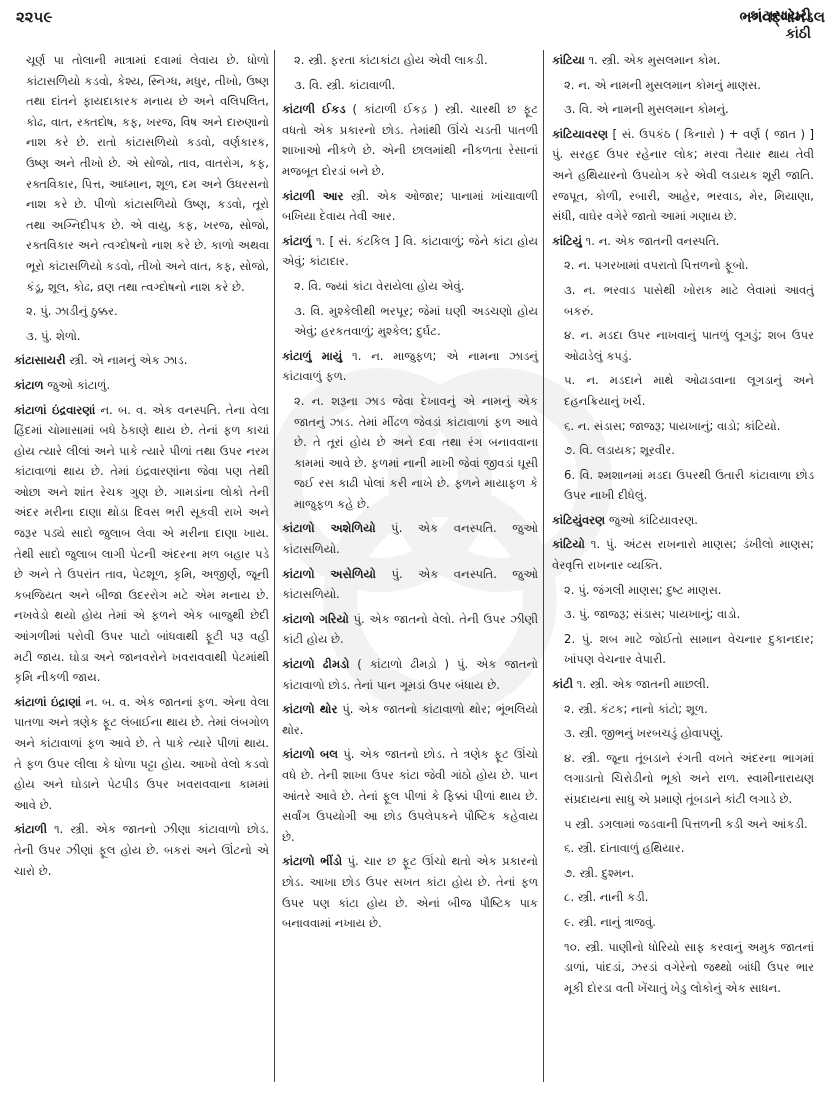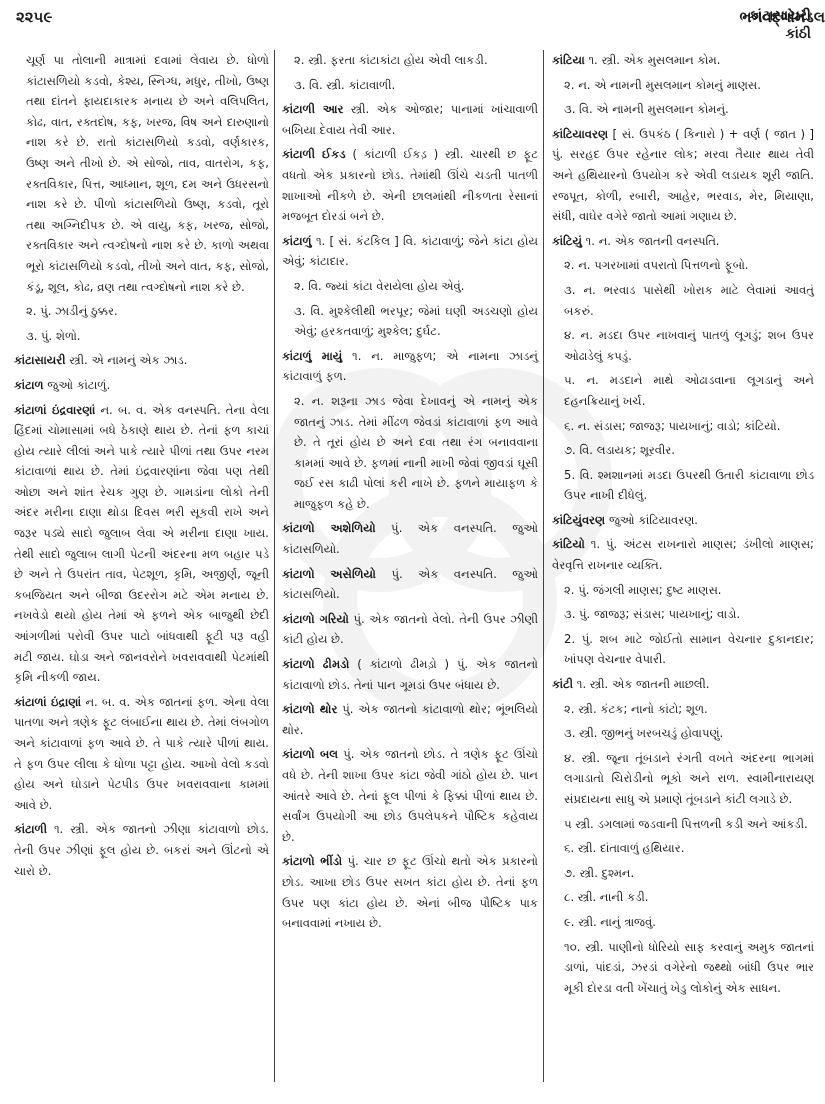--- a/index.html
+++ b/index.html
@@ -54,22 +54,22 @@
       <div class="sub">૩. પું. શેળો.</div>
       <div class="entry"><span class="hw">કાંટાસાયરી</span> <span class="body">સ્ત્રી. એ નામનું એક ઝાડ.</span></div>
       <div class="entry"><span class="hw">કાંટાળ</span> <span class="body">જુઓ કાંટાળું.</span></div>
       <div class="entry"><span class="hw">કાંટાળાં ઇંદ્રવારણાં</span> <span class="body">ન. બ. વ. એક વનસ્પતિ. તેના વેલા હિંદમાં ચોમાસામાં બધે ઠેકાણે થાય છે. તેનાં ફળ કાચાં હોય ત્યારે લીલાં અને પાકે ત્યારે પીળાં તથા ઉપર નરમ કાંટાવાળાં થાય છે. તેમાં ઇંદ્રવારણાંના જેવા પણ તેથી ઓછા અને શાંત રેચક ગુણ છે. ગામડાંના લોકો તેની અંદર મરીના દાણા થોડા દિવસ ભરી સૂકવી રાખે અને જરૂર પડ્યે સાદો જુલાબ લેવા એ મરીના દાણા ખાય. તેથી સાદો જુલાબ લાગી પેટની અંદરના મળ બહાર પડે છે અને તે ઉપરાંત તાવ, પેટશૂળ, કૃમિ, અજીર્ણ, જૂની કબજિયત અને બીજા ઉદરરોગ મટે એમ મનાય છે. નખવેડો થયો હોય તેમાં એ ફળને એક બાજુથી છેદી આંગળીમાં પરોવી ઉપર પાટો બાંધવાથી ફૂટી પરૂ વહી મટી જાય. ઘોડા અને જાનવરોને ખવરાવવાથી પેટમાંથી કૃમિ નીકળી જાય.</span></div>
       <div class="entry"><span class="hw">કાંટાળાં ઇંદ્રાણાં</span> <span class="body">ન. બ. વ. એક જાતનાં ફળ. એના વેલા પાતળા અને ત્રણેક ફૂટ લંબાઈના થાય છે. તેમાં લંબગોળ અને કાંટાવાળાં ફળ આવે છે. તે પાકે ત્યારે પીળાં થાય. તે ફળ ઉપર લીલા કે ધોળા પટ્ટા હોય. આખો વેલો કડવો હોય અને ઘોડાને પેટપીડ ઉપર ખવરાવવાના કામમાં આવે છે.</span></div>
       <div class="entry"><span class="hw">કાંટાળી</span> <span class="body">૧. સ્ત્રી. એક જાતનો ઝીણા કાંટાવાળો છોડ. તેની ઉપર ઝીણાં ફૂલ હોય છે. બકરાં અને ઊંટનો એ ચારો છે.</span></div>
     </div>
   <div class="col col2">
       <div class="sub">૨. સ્ત્રી. ફરતા કાંટાકાંટા હોય એવી લાકડી.</div>
       <div class="sub">૩. વિ. સ્ત્રી. કાંટાવાળી.</div>
+      <div class="entry"><span class="hw">કાંટાળી ઈકડ</span> <span class="body">( કાંટાળી ઈકડ઼ ) સ્ત્રી. ચારથી છ ફૂટ વધતો એક પ્રકારનો છોડ. તેમાંથી ઊંચે ચડતી પાતળી શાખાઓ નીકળે છે. એની છાલમાંથી નીકળતા રેસાનાં મજબૂત દોરડાં બને છે.</span></div>
       <div class="entry"><span class="hw">કાંટાળી આર</span> <span class="body">સ્ત્રી. એક ઓજાર; પાનામાં ખાંચાવાળી બખિયા દેવાય તેવી આર.</span></div>
-      <div class="entry"><span class="hw">કાંટાળી ઈકડ</span> <span class="body">( કાંટાળી ઈકડ઼ ) સ્ત્રી. ચારથી છ ફૂટ વધતો એક પ્રકારનો છોડ. તેમાંથી ઊંચે ચડતી પાતળી શાખાઓ નીકળે છે. એની છાલમાંથી નીકળતા રેસાનાં મજબૂત દોરડાં બને છે.</span></div>
       <div class="entry"><span class="hw">કાંટાળું</span> <span class="body">૧. [ સં. કંટકિલ ] વિ. કાંટાવાળું; જેને કાંટા હોય એવું; કાંટાદાર.</span></div>
       <div class="sub">૨. વિ. જ્યાં કાંટા વેરાયેલા હોય એવું.</div>
       <div class="sub">૩. વિ. મુશ્કેલીથી ભરપૂર; જેમાં ઘણી અડચણો હોય એવું; હરકતવાળું; મુશ્કેલ; દુર્ઘટ.</div>
       <div class="entry"><span class="hw">કાંટાળું માયું</span> <span class="body">૧. ન. માજુફળ; એ નામના ઝાડનું કાંટાવાળું ફળ.</span></div>
       <div class="sub">૨. ન. શરૂના ઝાડ જેવા દેખાવનું એ નામનું એક જાતનું ઝાડ. તેમાં મીંઢળ જેવડાં કાંટાવાળાં ફળ આવે છે. તે તૂરાં હોય છે અને દવા તથા રંગ બનાવવાના કામમાં આવે છે. ફળમાં નાની માખી જેવાં જીવડાં ઘૂસી જઈ રસ કાઢી પોલાં કરી નાખે છે. ફળને માયાફળ કે માજુફળ કહે છે.</div>
       <div class="entry"><span class="hw">કાંટાળો અશેળિયો</span> <span class="body">પું. એક વનસ્પતિ. જુઓ કાંટાસળિયો.</span></div>
       <div class="entry"><span class="hw">કાંટાળો અસેળિયો</span> <span class="body">પું. એક વનસ્પતિ. જુઓ કાંટાસળિયો.</span></div>
       <div class="entry"><span class="hw">કાંટાળો ગરિયો</span> <span class="body">પું. એક જાતનો વેલો. તેની ઉપર ઝીણી કાંટી હોય છે.</span></div>
       <div class="entry"><span class="hw">કાંટાળો ઢીમડો</span> <span class="body">( કાંટાળો ઢીમડ઼ો ) પું. એક જાતનો કાંટાવાળો છોડ. તેનાં પાન ગૂમડાં ઉપર બંધાય છે.</span></div>
       <div class="entry"><span class="hw">કાંટાળો થોર</span> <span class="body">પું. એક જાતનો કાંટાવાળો થોર; ભૂંભલિયો થોર.</span></div>
@@ -81,21 +81,21 @@
       <div class="sub">૨. ન. એ નામની મુસલમાન કોમનું માણસ.</div>
       <div class="sub">૩. વિ. એ નામની મુસલમાન કોમનું.</div>
       <div class="entry"><span class="hw">કાંટિયાવરણ</span> <span class="body">[ સં. ઉપકંઠ ( કિનારો ) + વર્ણ ( જાત ) ] પું. સરહદ ઉપર રહેનાર લોક; મરવા તૈયાર થાય તેવી અને હથિયારનો ઉપયોગ કરે એવી લડાયક શૂરી જાતિ. રજપૂત, કોળી, રબારી, આહેર, ભરવાડ, મેર, મિયાણા, સંધી, વાઘેર વગેરે જાતો આમાં ગણાય છે.</span></div>
       <div class="entry"><span class="hw">કાંટિયું</span> <span class="body">૧. ન. એક જાતની વનસ્પતિ.</span></div>
       <div class="sub">૨. ન. પગરખામાં વપરાતો પિત્તળનો ફૂબો.</div>
       <div class="sub">૩. ન. ભરવાડ પાસેથી ખોરાક માટે લેવામાં આવતું બકરું.</div>
       <div class="sub">૪. ન. મડદા ઉપર નાખવાનું પાતળું લૂગડું; શબ ઉપર ઓઢાડેલું કપડું.</div>
       <div class="sub">૫. ન. મડદાને માથે ઓઢાડવાના લૂગડાનું અને દહનક્રિયાનું ખર્ચ.</div>
       <div class="sub">૬. ન. સંડાસ; જાજરૂ; પાયખાનું; વાડો; કાંટિયો.</div>
       <div class="sub">૭. વિ. લડાયક; શૂરવીર.</div>
-      <div class="sub">5. વિ. શ્મશાનમાં મડદા ઉપરથી ઉતારી કાંટાવાળા છોડ ઉપર નાખી દીધેલું.</div>
+      <div class="sub">6. વિ. શ્મશાનમાં મડદા ઉપરથી ઉતારી કાંટાવાળા છોડ ઉપર નાખી દીધેલું.</div>
       <div class="entry"><span class="hw">કાંટિયુંવરણ</span> <span class="body">જુઓ કાંટિયાવરણ.</span></div>
       <div class="entry"><span class="hw">કાંટિયો</span> <span class="body">૧. પું. અંટસ રાખનારો માણસ; ડંખીલો માણસ; વેરવૃત્તિ રાખનાર વ્યક્તિ.</span></div>
       <div class="sub">૨. પું. જંગલી માણસ; દુષ્ટ માણસ.</div>
       <div class="sub">૩. પું. જાજરૂ; સંડાસ; પાયખાનું; વાડો.</div>
       <div class="sub">2. પું. શબ માટે જોઈતો સામાન વેચનાર દુકાનદાર; ખાંપણ વેચનાર વેપારી.</div>
       <div class="entry"><span class="hw">કાંટી</span> <span class="body">૧. સ્ત્રી. એક જાતની માછલી.</span></div>
       <div class="sub">૨. સ્ત્રી. કંટક; નાનો કાંટો; શૂળ.</div>
       <div class="sub">૩. સ્ત્રી. જીભનું ખરબચડું હોવાપણું.</div>
       <div class="sub">૪. સ્ત્રી. જૂના તૂંબડાને રંગતી વખતે અંદરના ભાગમાં લગાડાતો ચિરોડીનો ભૂકો અને રાળ. સ્વામીનારાયણ સંપ્રદાયના સાધુ એ પ્રમાણે તૂંબડાને કાંટી લગાડે છે.</div>
       <div class="sub">૫ સ્ત્રી. ડગલામાં જડવાની પિત્તળની કડી અને આંકડી.</div>

